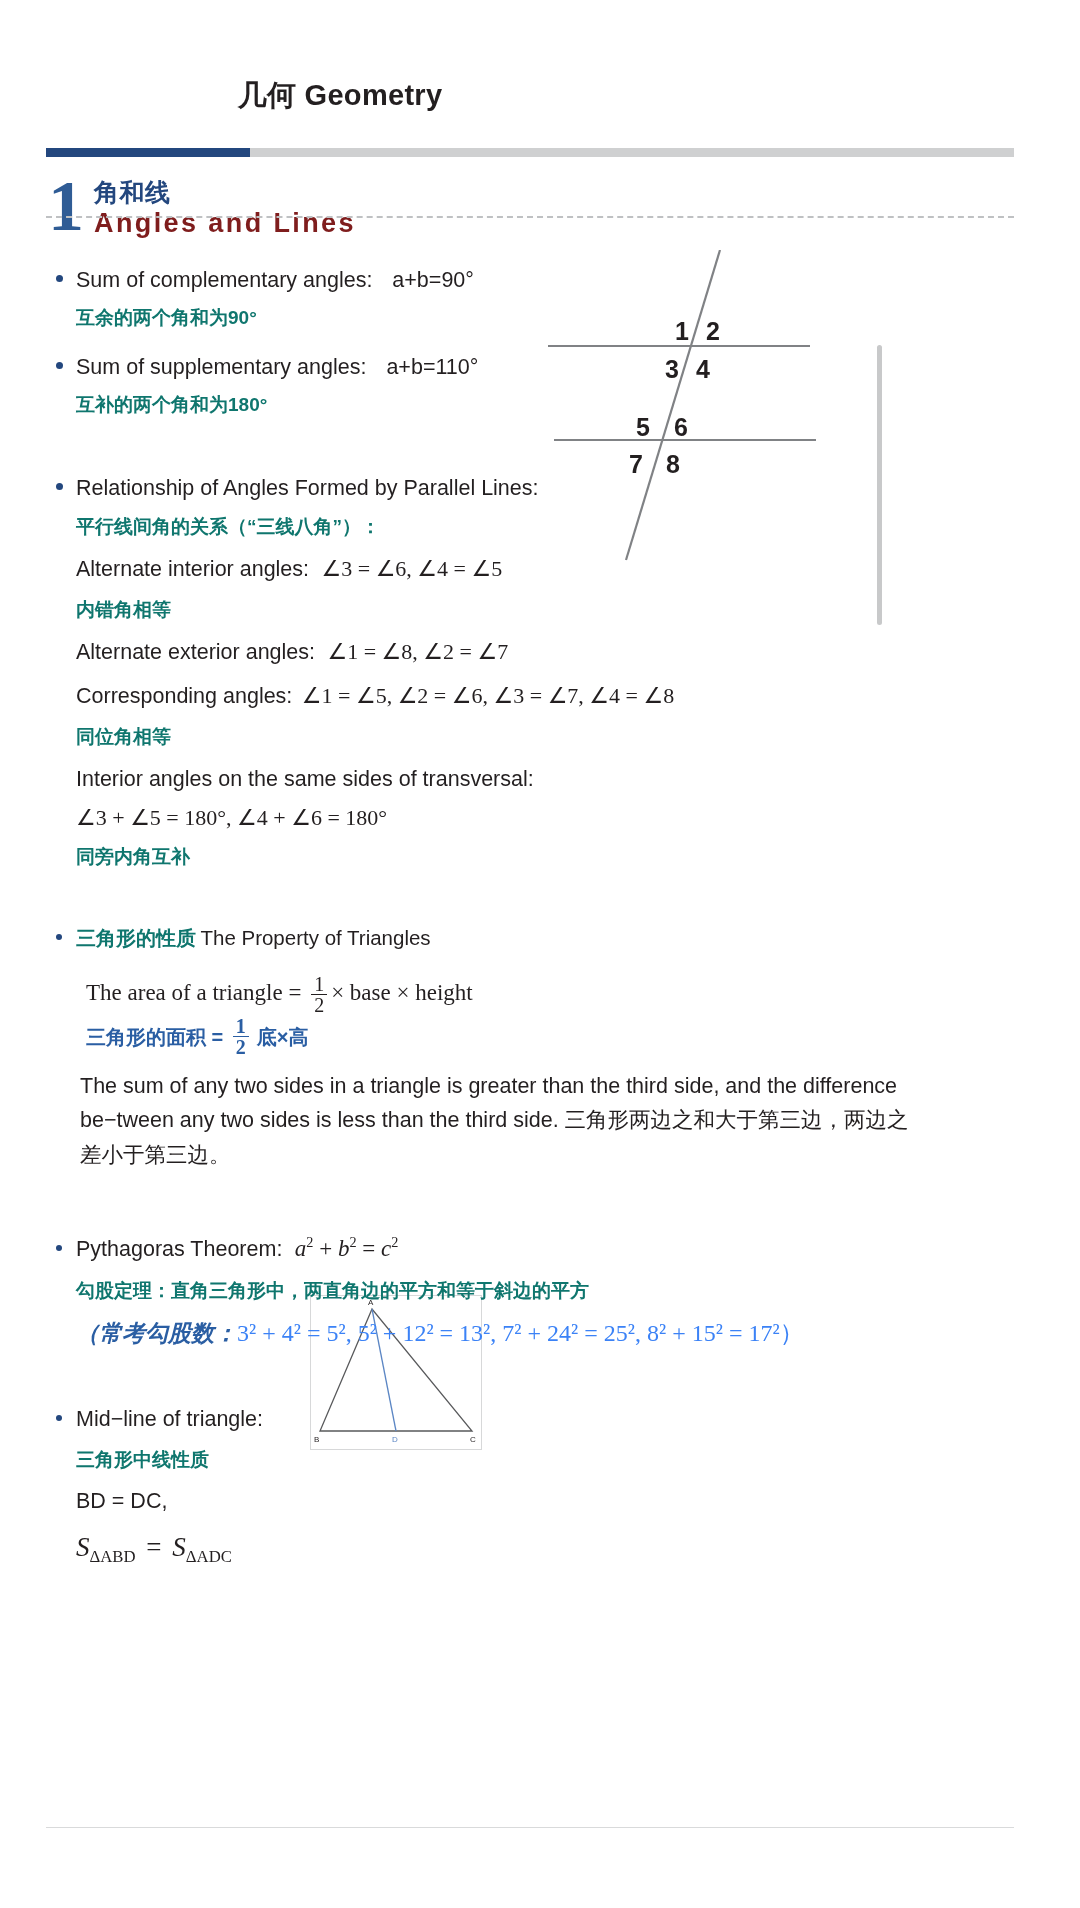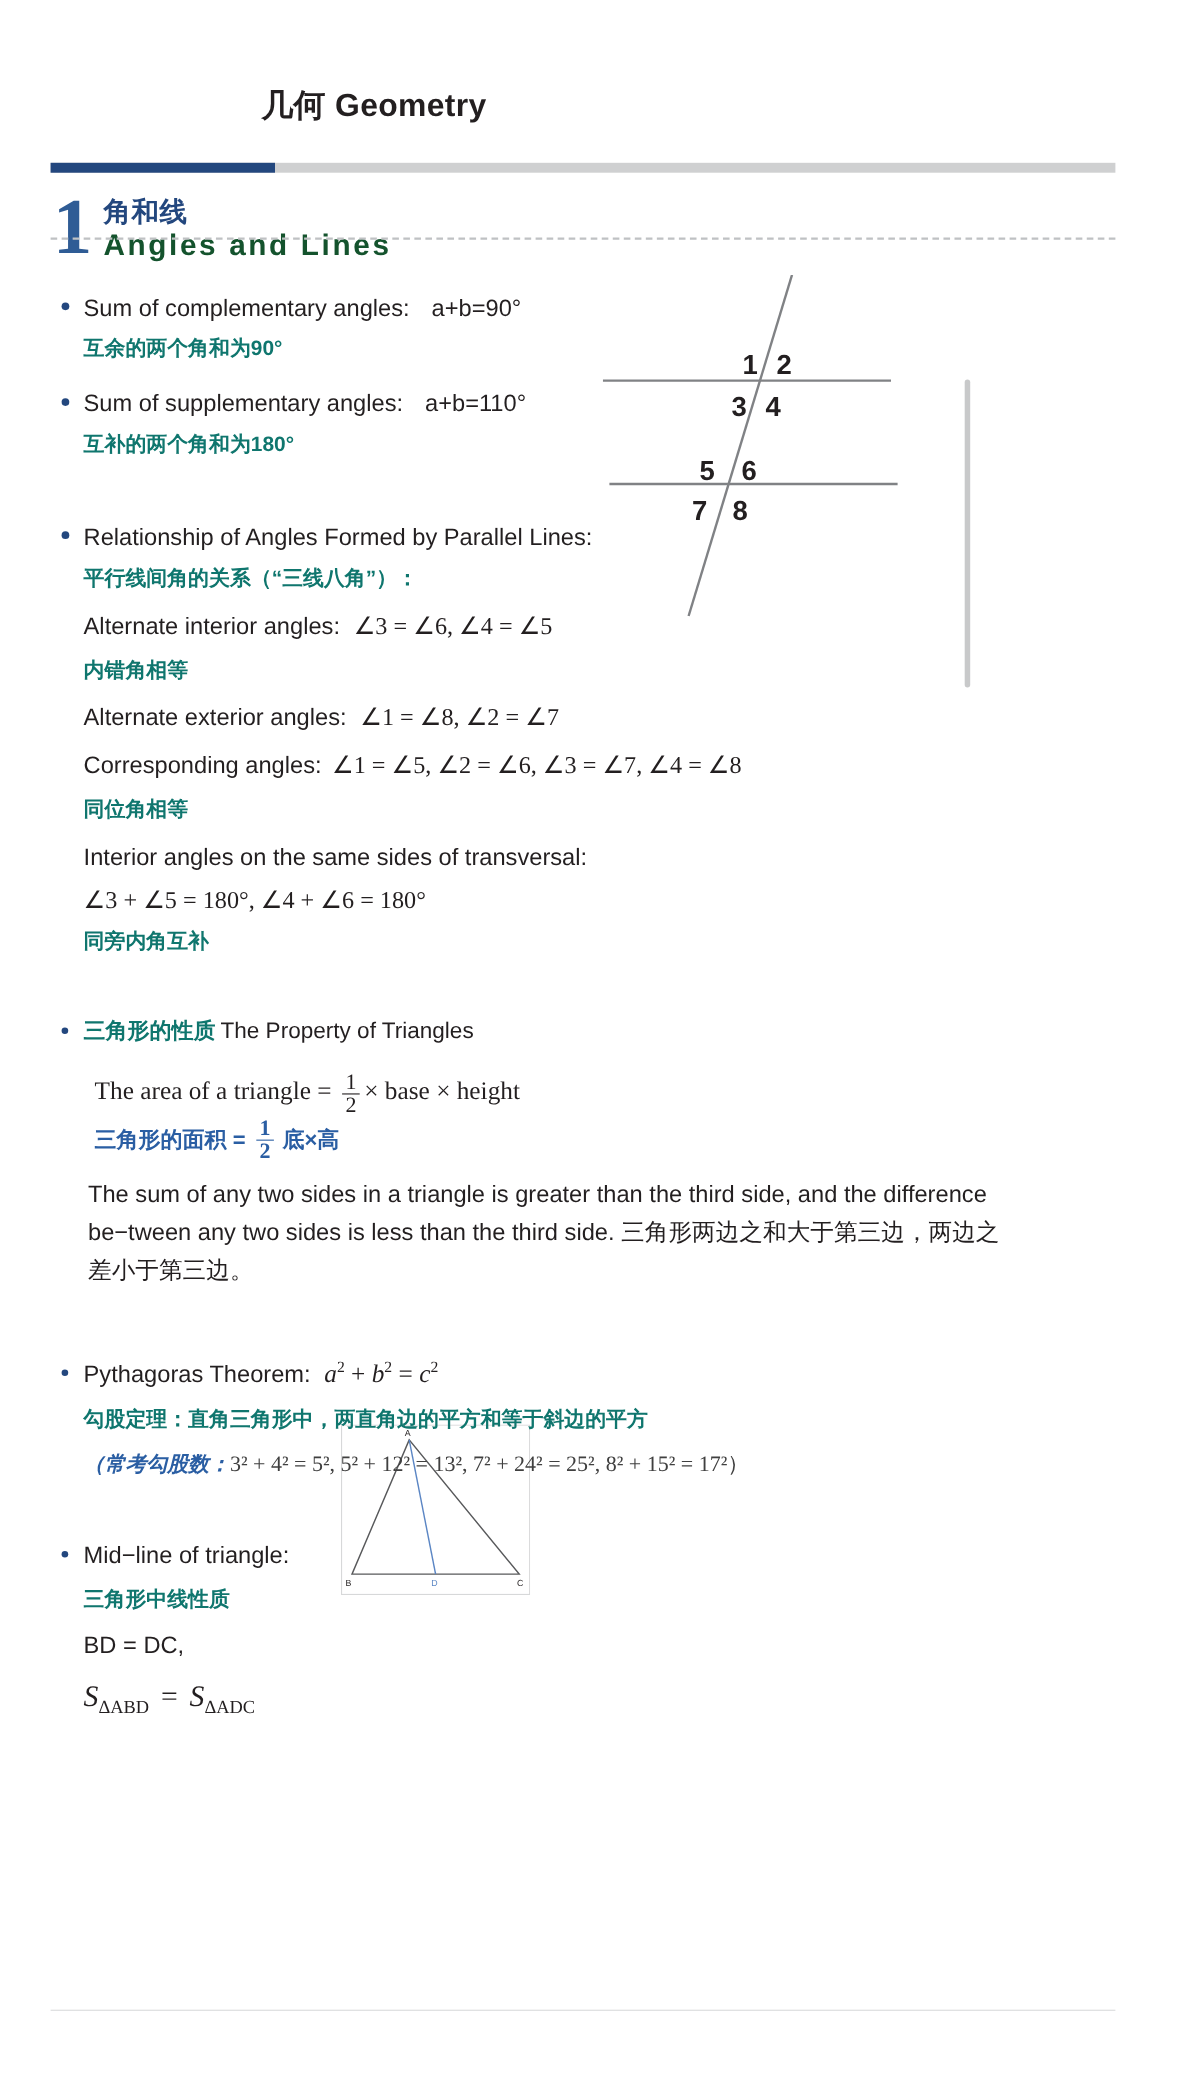--- a/index.html
+++ b/index.html
@@ -30,21 +30,21 @@
     position:absolute; left:2px; top:-6px;
     font-family:"Liberation Serif", serif;
     font-size:72px; font-weight:700; color:#2f5c95; line-height:1;
   }
   .sec-cn {
     position:absolute; left:48px; top:0px;
     font-size:25px; font-weight:700; color:#23477e; letter-spacing:0.5px;
   }
   .sec-en {
     position:absolute; left:48px; top:32px;
-    font-size:27px; font-weight:700; color:#14532d; letter-spacing:2.4px;
+    font-size:27px; font-weight:700; color:#7f1d1d; letter-spacing:2.4px;
   }
   .dash-rule {
     position:absolute; left:46px; top:216px; width:968px; height:0;
     border-top:2px dashed #bfc1c3;
   }
 
   
   .content { position:absolute; left:0; top:246px; width:1080px; }
   .bullet-row { position:relative; padding-left:30px; }
   .dot {
@@ -196,21 +196,21 @@
     </div>
 
     <div class="bullet-row" style="margin-left:46px; margin-top:60px;">
       <span class="dot sm"></span>
       <div>
         <span class="en">Pythagoras Theorem:</span>
         <span class="math" style="font-size:23px; margin-left:8px;"><i class="math-it">a</i><sup class="sq">2</sup> + <i class="math-it">b</i><sup class="sq">2</sup> = <i class="math-it">c</i><sup class="sq">2</sup></span>
       </div>
       <div class="cn" style="margin-top:10px;">勾股定理：直角三角形中，两直角边的平方和等于斜边的平方</div>
       <div style="margin-top:11px; color:#2a5ea3;">
-        <span style="font-size:19px; font-style:italic; font-weight:700;">（常考勾股数：</span><span class="math" style="font-size:20px; color:#404040;">3² + 4² = 5², 5² + 12² = 13², 7² + 24² = 25², 8² + 15² = 17²）</span>
+        <span style="font-size:23px; font-style:italic; font-weight:700;">（常考勾股数：</span><span class="math" style="font-size:24px; color:#3b82f6;">3² + 4² = 5², 5² + 12² = 13², 7² + 24² = 25², 8² + 15² = 17²）</span>
       </div>
     </div>
 
     <div class="bullet-row" style="margin-left:46px; margin-top:54px;">
       <span class="dot sm"></span>
       <div class="en">Mid−line of triangle:</div>
       <div class="cn" style="margin-top:9px;">三角形中线性质</div>
       <div class="en" style="margin-top:10px;">BD = DC,</div>
       <div class="math" style="margin-top:14px; font-size:27px;">
         <i class="math-it">S</i><sub style="font-size:0.62em;">ΔABD</sub>

